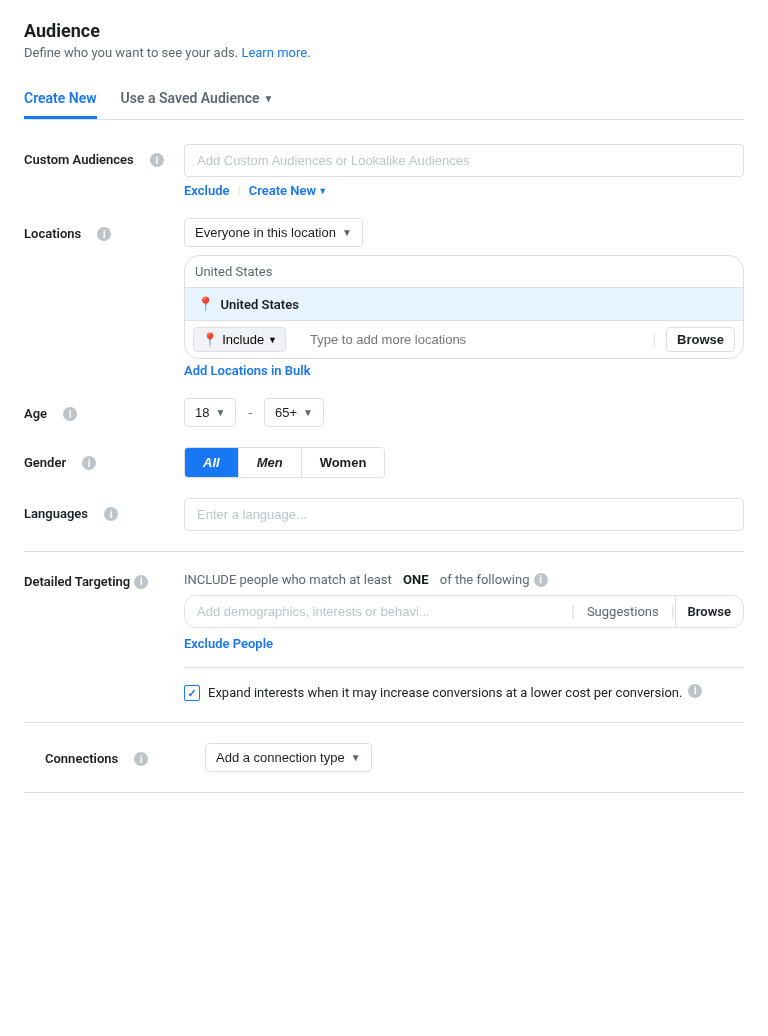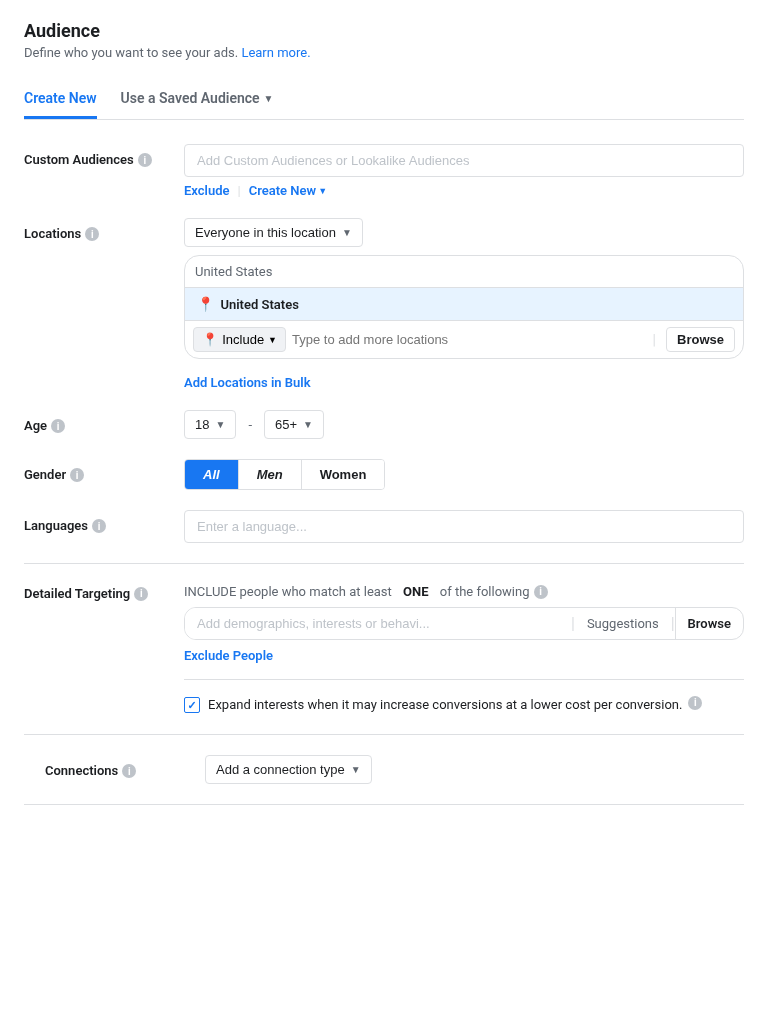--- a/index.html
+++ b/index.html
@@ -60,21 +60,21 @@
     }
     .form-label {
       width: 160px;
       min-width: 160px;
       font-size: 13px;
       font-weight: 600;
       color: #1c1e21;
       padding-top: 8px;
       display: flex;
       align-items: flex-end;
-      gap: 4px;
+      gap: 16px;
     }
     .info-icon {
       width: 14px;
       height: 14px;
       border-radius: 50%;
       background: #bec3c9;
       color: #fff;
       font-size: 10px;
       font-weight: 700;
       display: inline-flex;
@@ -181,33 +181,34 @@
       cursor: pointer;
     }
     .location-type-input {
       flex: 1;
       border: none;
       outline: none;
       font-size: 13px;
       color: #14532d;
       background: transparent;
       padding: 4px 0;
+      margin-left: 18px;
     }
     .browse-btn {
       padding: 4px 10px;
       border: 1px solid #dddfe2;
       border-radius: 4px;
       background: #fff;
       font-size: 13px;
       cursor: pointer;
       font-weight: 600;
       color: #1c1e21;
     }
     .add-bulk-link {
-      margin-top: 16px;
+      margin-top: 4px;
       font-size: 13px;
     }
     .age-row {
       display: flex;
       align-items: center;
       gap: 12px;
     }
     .age-separator {
       font-size: 13px;
       color: #606770;

